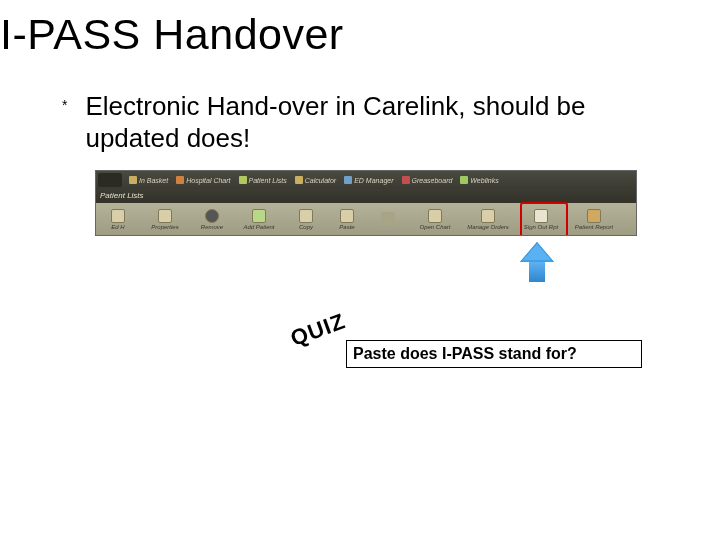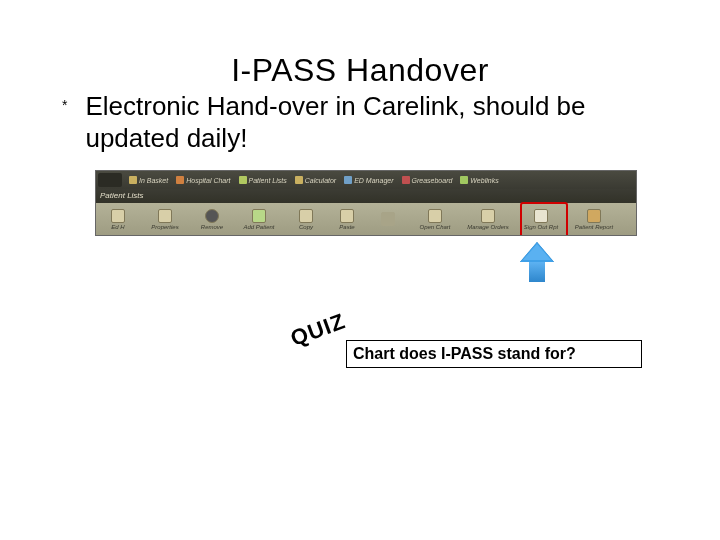--- a/index.html
+++ b/index.html
@@ -15,25 +15,24 @@
   .slide {
     position: relative;
     width: 720px;
     height: 540px;
   }
   .title {
     position: absolute;
     top: 10px;
     left: 0;
     width: 100%;
-    text-align: center;
-    font-size: 32px;
+    text-align: left;
+    font-size: 43px;
     font-weight: 400;
     letter-spacing: 0.5px;
-    margin-top: 42px;
   }
   .bullet-row {
     position: absolute;
     top: 90px;
     left: 62px;
     right: 60px;
     display: flex;
     align-items: flex-start;
   }
   .bullet-marker {
@@ -207,21 +206,21 @@
 </style>
 </head>
 <body>
 
 <div class="slide">
 
   <div class="title">I-PASS Handover</div>
 
   <div class="bullet-row">
     <div class="bullet-marker">*</div>
-    <div class="bullet-text">Electronic Hand-over in Carelink, should be updated daily!</div>
+    <div class="bullet-text">Electronic Hand-over in Carelink, should be updated does!</div>
   </div>
 
   <div class="app-strip">
     <div class="app-topbar">
       <div class="logo"></div>
       <div class="top-item">
           <span class="ico"></span>
           <span>In Basket</span>
         </div>
       <div class="top-item">
@@ -300,16 +299,16 @@
   </div>
 
   <div class="arrow-up">
     <div class="head"></div>
     <div class="head-inner"></div>
     <div class="stem"></div>
   </div>
 
   <div class="quiz-label">QUIZ</div>
   <div class="quiz-box">
-    <span>Chart does I-PASS stand for?</span>
+    <span>Paste does I-PASS stand for?</span>
   </div>
 
 </div>
 
 </body></html>

